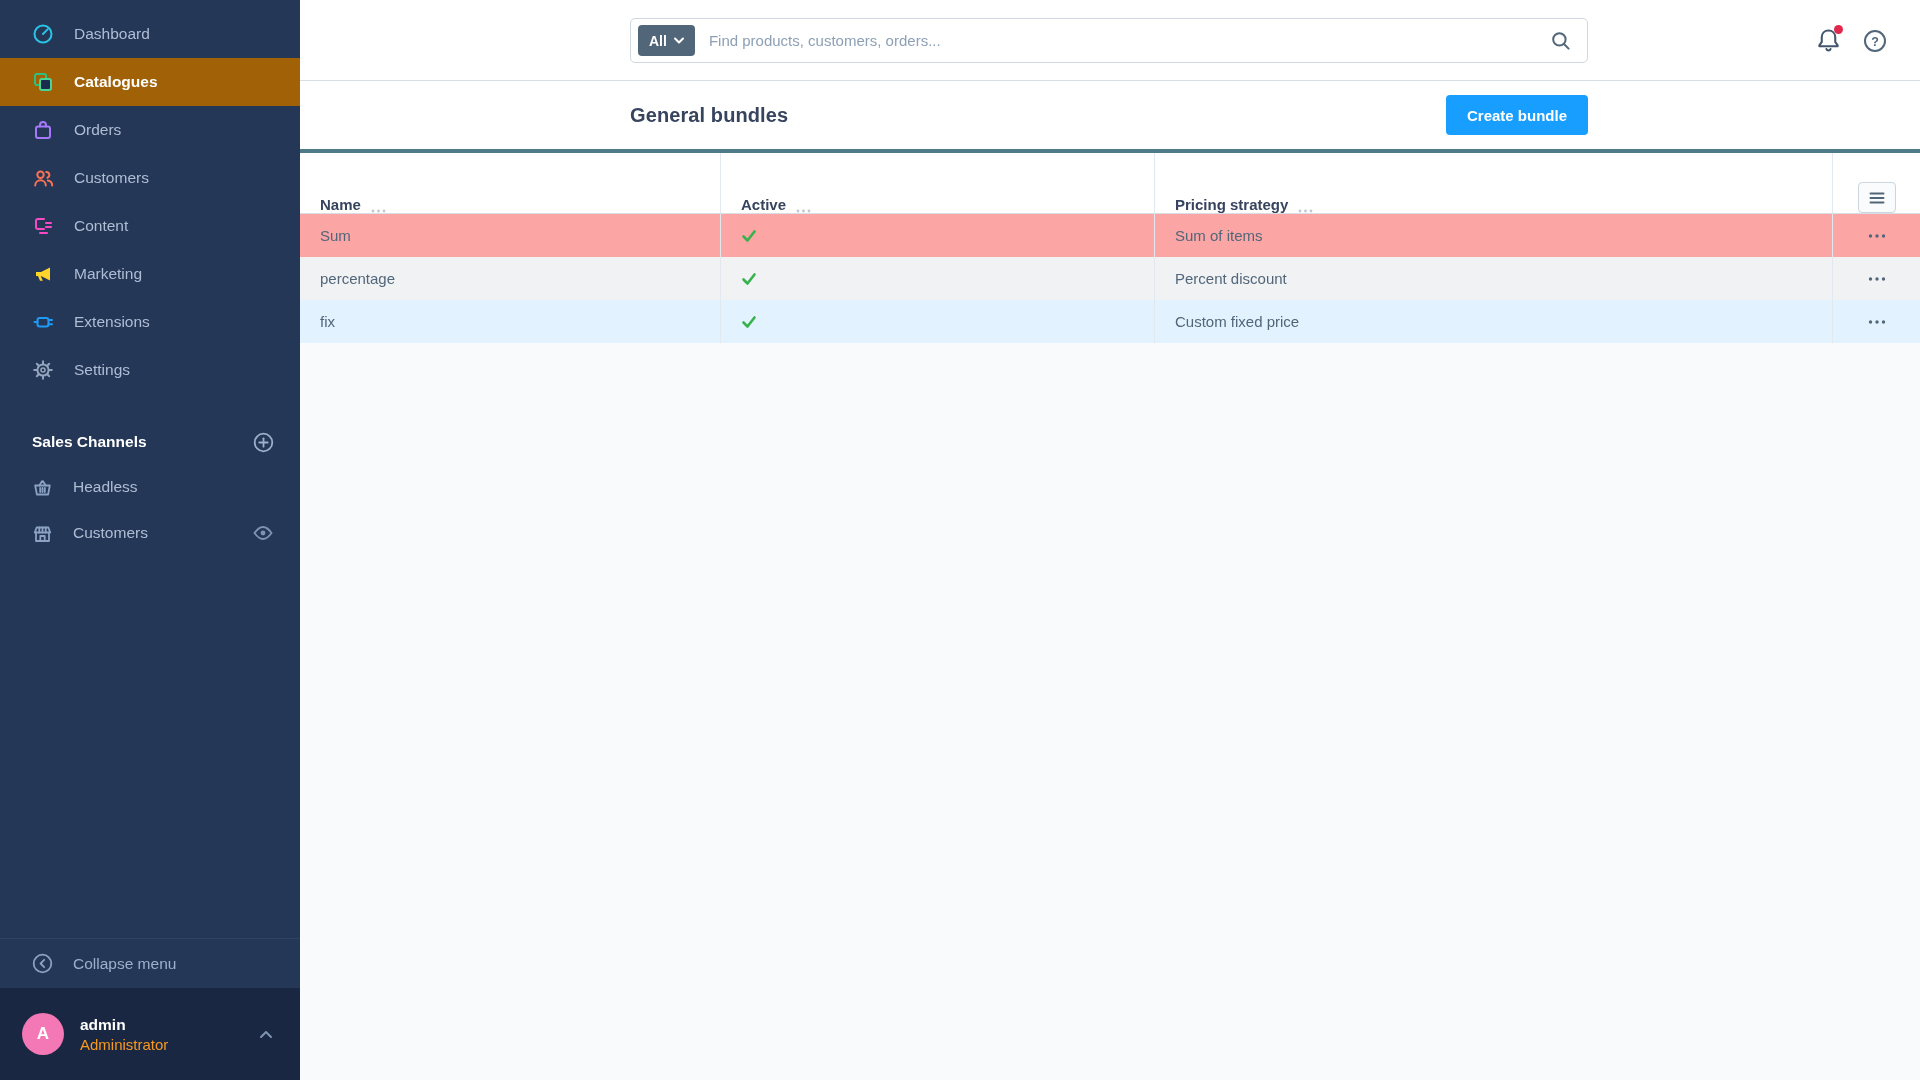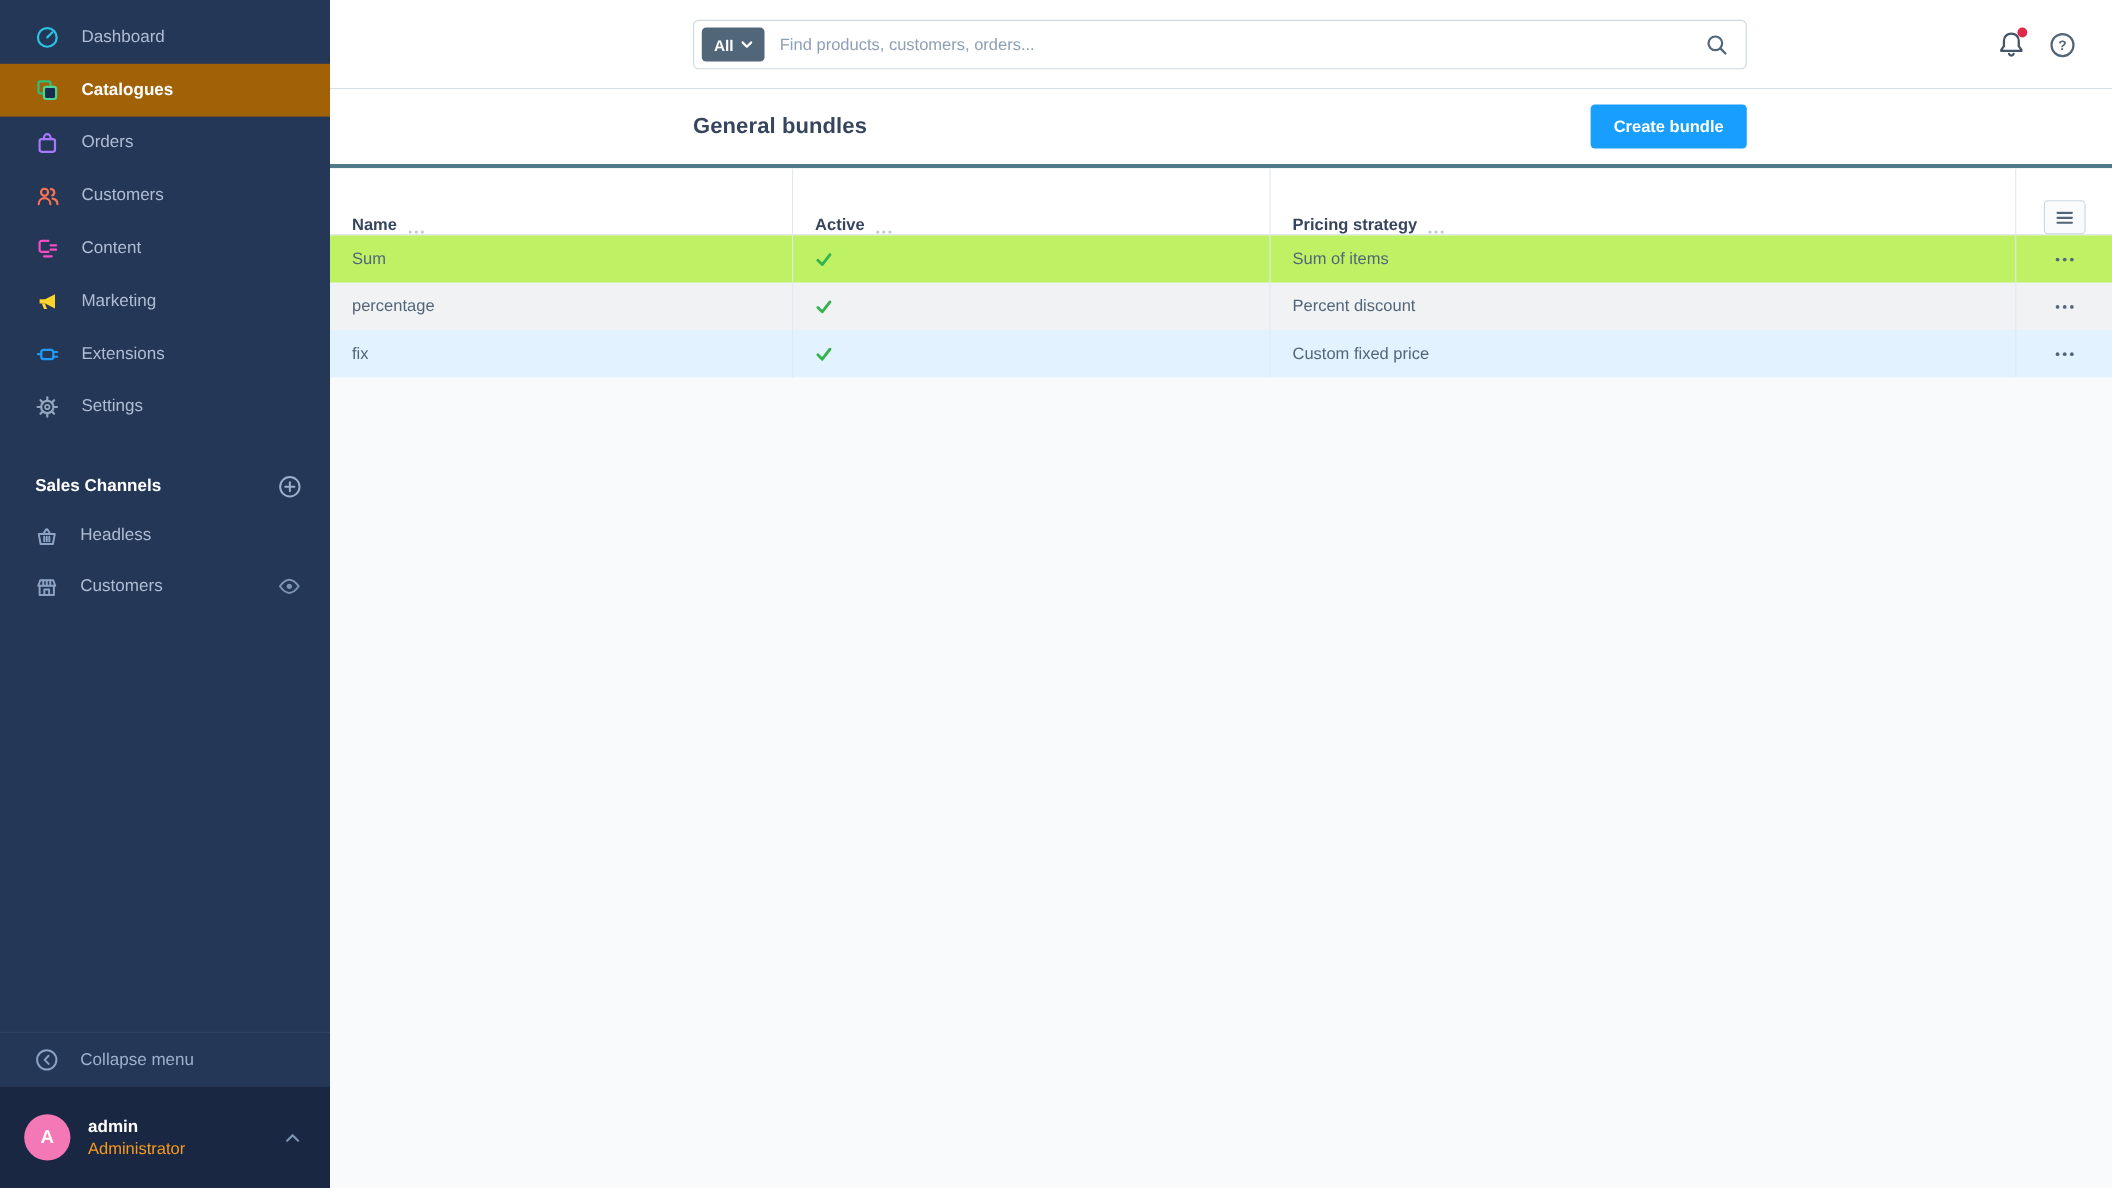--- a/index.html
+++ b/index.html
@@ -45,21 +45,21 @@
   .page-title { position:absolute; left:330px; top:0; height:68px; display:flex; align-items:center; font-size:20px; font-weight:bold; color:#37445E; letter-spacing:.1px; }
   .primary-btn { position:absolute; right:332px; top:14px; height:40px; padding:0 21px; background:#189EFF; color:#fff; border:none; border-radius:4px; font-family:"Liberation Sans",sans-serif; font-size:15px; font-weight:bold; cursor:pointer; }
 
   
   .main-area { position:absolute; left:300px; top:149px; width:1620px; bottom:0; background:#F9FAFC; }
   .grid { border-top:4px solid #4F7A89; }
   .grid-header { display:grid; grid-template-columns:421px 434px 678px 87px; height:61px; background:#fff; border-bottom:1px solid #D8DEE6; }
   .gh-cell { display:flex; align-items:flex-end; gap:10px; padding-left:20px; border-right:1px solid #E2E8EE; font-size:15px; font-weight:bold; color:#37445E; cursor:pointer; }
   .gh-cell.last { border-right:none; justify-content:center; padding-left:0; }
   .gh-dots { display:flex; margin-top:2px; cursor:pointer; }
-  .grid-row { display:grid; grid-template-columns:421px 434px 678px 87px; height:43px; background:#bef264; cursor:pointer; }
+  .grid-row { display:grid; grid-template-columns:421px 434px 678px 87px; height:43px; background:#fca5a5; cursor:pointer; }
   .grid-row.alt { background:#F1F2F4; }
   .grid-row.selected { background:#E2F2FE; }
   .gr-cell { display:flex; align-items:center; padding-left:20px; border-right:1px solid #E2E8EE; font-size:15px; color:#52667A; }
   .gr-cell.last { border-right:none; justify-content:center; padding-left:0; }
   .ctx-btn { display:flex; padding:6px 4px; cursor:pointer; }
   .grid-settings-btn { width:38px; height:31px; border:1px solid #CBD5DE; border-radius:4px; background:#FAFBFC; display:flex; align-items:center; justify-content:center; cursor:pointer; }
 </style>
 </head>
 <body>
 

